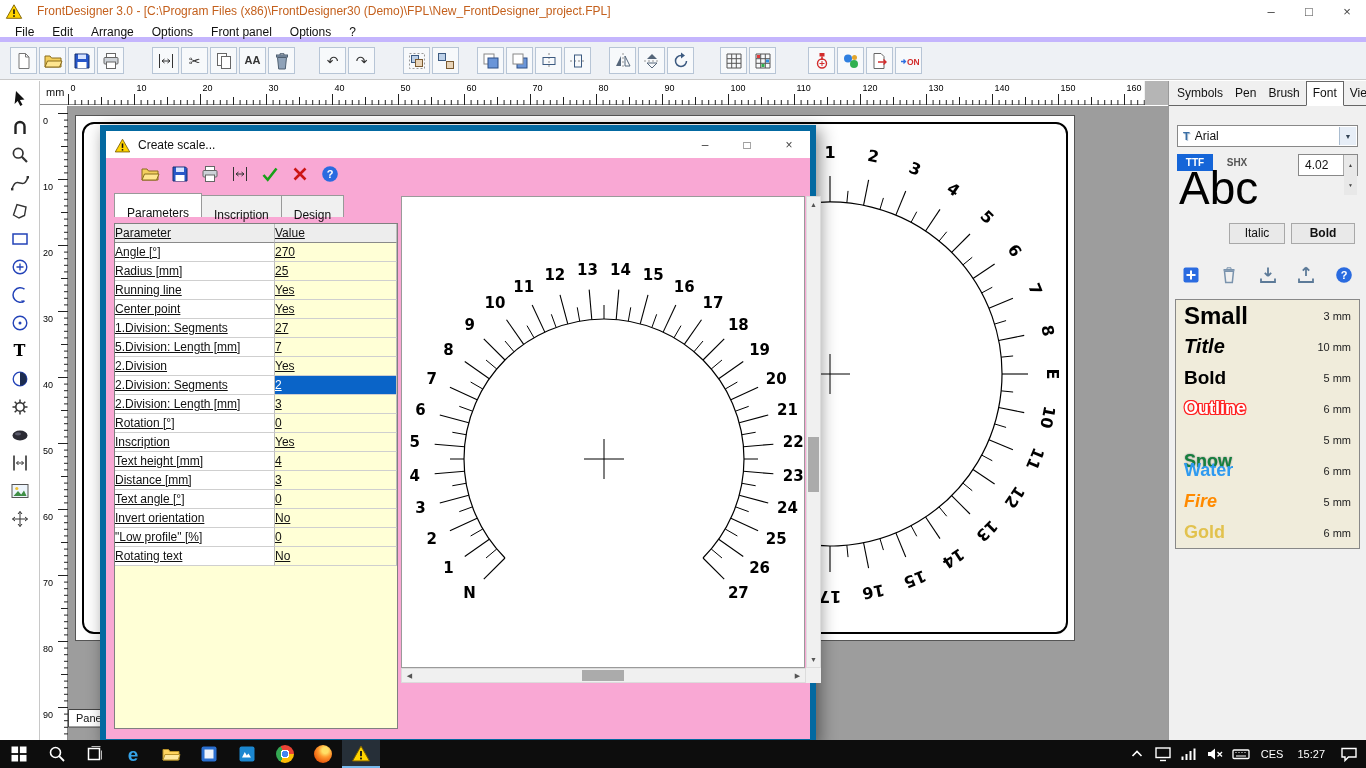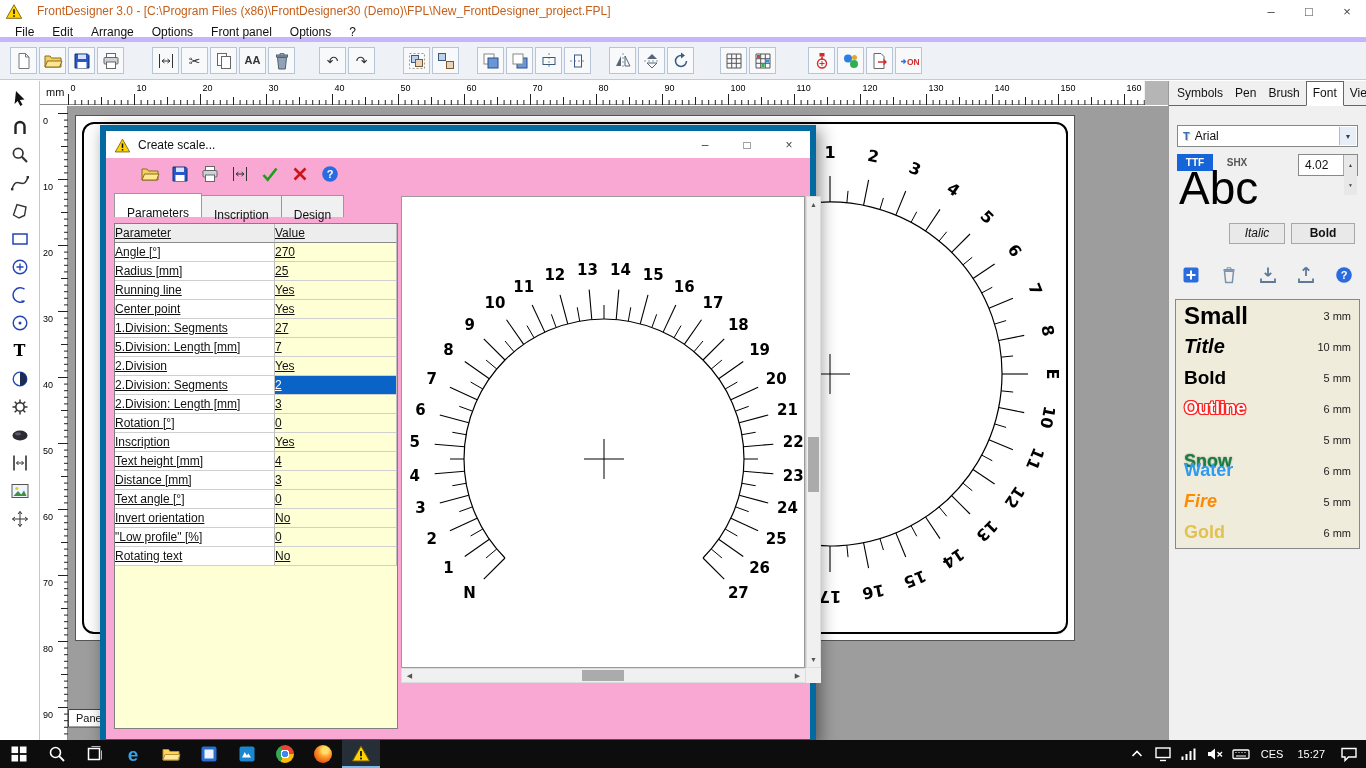--- a/index.html
+++ b/index.html
@@ -78,21 +78,21 @@
   .rtab.active{background:#fff;border:1px solid #666;border-bottom:1px solid #fff;margin-bottom:-1px;padding-top:4px;}
   .fcombo{position:absolute;left:8px;top:44px;right:8px;height:22px;background:#fff;border:1px solid #888;display:flex;align-items:center;padding-left:5px;}
   .ttico{font-weight:bold;font-size:11px;color:#3a6ea5;margin-right:5px;text-shadow:1px 1px 0 #b9c9d9;}
   .ttfbtn{position:absolute;left:8px;top:73px;width:36px;height:17px;background:#1565d8;color:#fff;font-size:10px;font-weight:bold;text-align:center;line-height:17px;}
   .shxbtn{position:absolute;left:50px;top:73px;width:36px;height:17px;color:#555;font-size:10px;font-weight:bold;text-align:center;line-height:17px;}
   .fsize{position:absolute;right:8px;top:73px;width:60px;height:22px;background:#fff;border:1px solid #888;font-size:12px;padding-left:6px;line-height:20px;}
   .spin{position:absolute;right:0;top:0;width:14px;height:100%;border-left:1px solid #aaa;display:flex;flex-direction:column;}
   .spin span{flex:1;font-size:5px;color:#444;display:flex;align-items:center;justify-content:center;background:#e8e8e8;}
   .abc{position:absolute;left:10px;top:84px;font-size:46px;color:#000;line-height:1;}
   .ibtn,.bbtn{position:absolute;top:142px;height:21px;background:#e9e9e9;border:1px solid #a8a8a8;font-size:12px;text-align:center;line-height:19px;}
-  .ibtn{left:60px;width:56px;font-style:italic;}
+  .ibtn{left:60px;width:56px;}
   .bbtn{left:122px;width:64px;font-weight:bold;}
   .ricons{position:absolute;left:10px;right:10px;top:182px;display:flex;justify-content:space-between;}
   .rbtn{width:24px;height:24px;display:flex;align-items:center;justify-content:center;}
   .stylelist{position:absolute;left:6px;right:6px;top:218px;height:250px;background:#f0ecdb;border:1px solid #888;overflow:hidden;}
   .sitem{height:31px;display:flex;align-items:center;justify-content:space-between;padding:0 8px;}
   .ssize{font-size:11px;color:#222;}
   
   #taskbar{position:absolute;left:0;bottom:0;width:100%;height:28px;background:#0d0d0d;display:flex;align-items:center;z-index:9;}
   .tkbtn{width:38px;height:28px;display:flex;align-items:center;justify-content:center;}
   .tkbtn.active{background:#262f38;box-shadow:inset 0 -2px 0 #76b9ed;}

